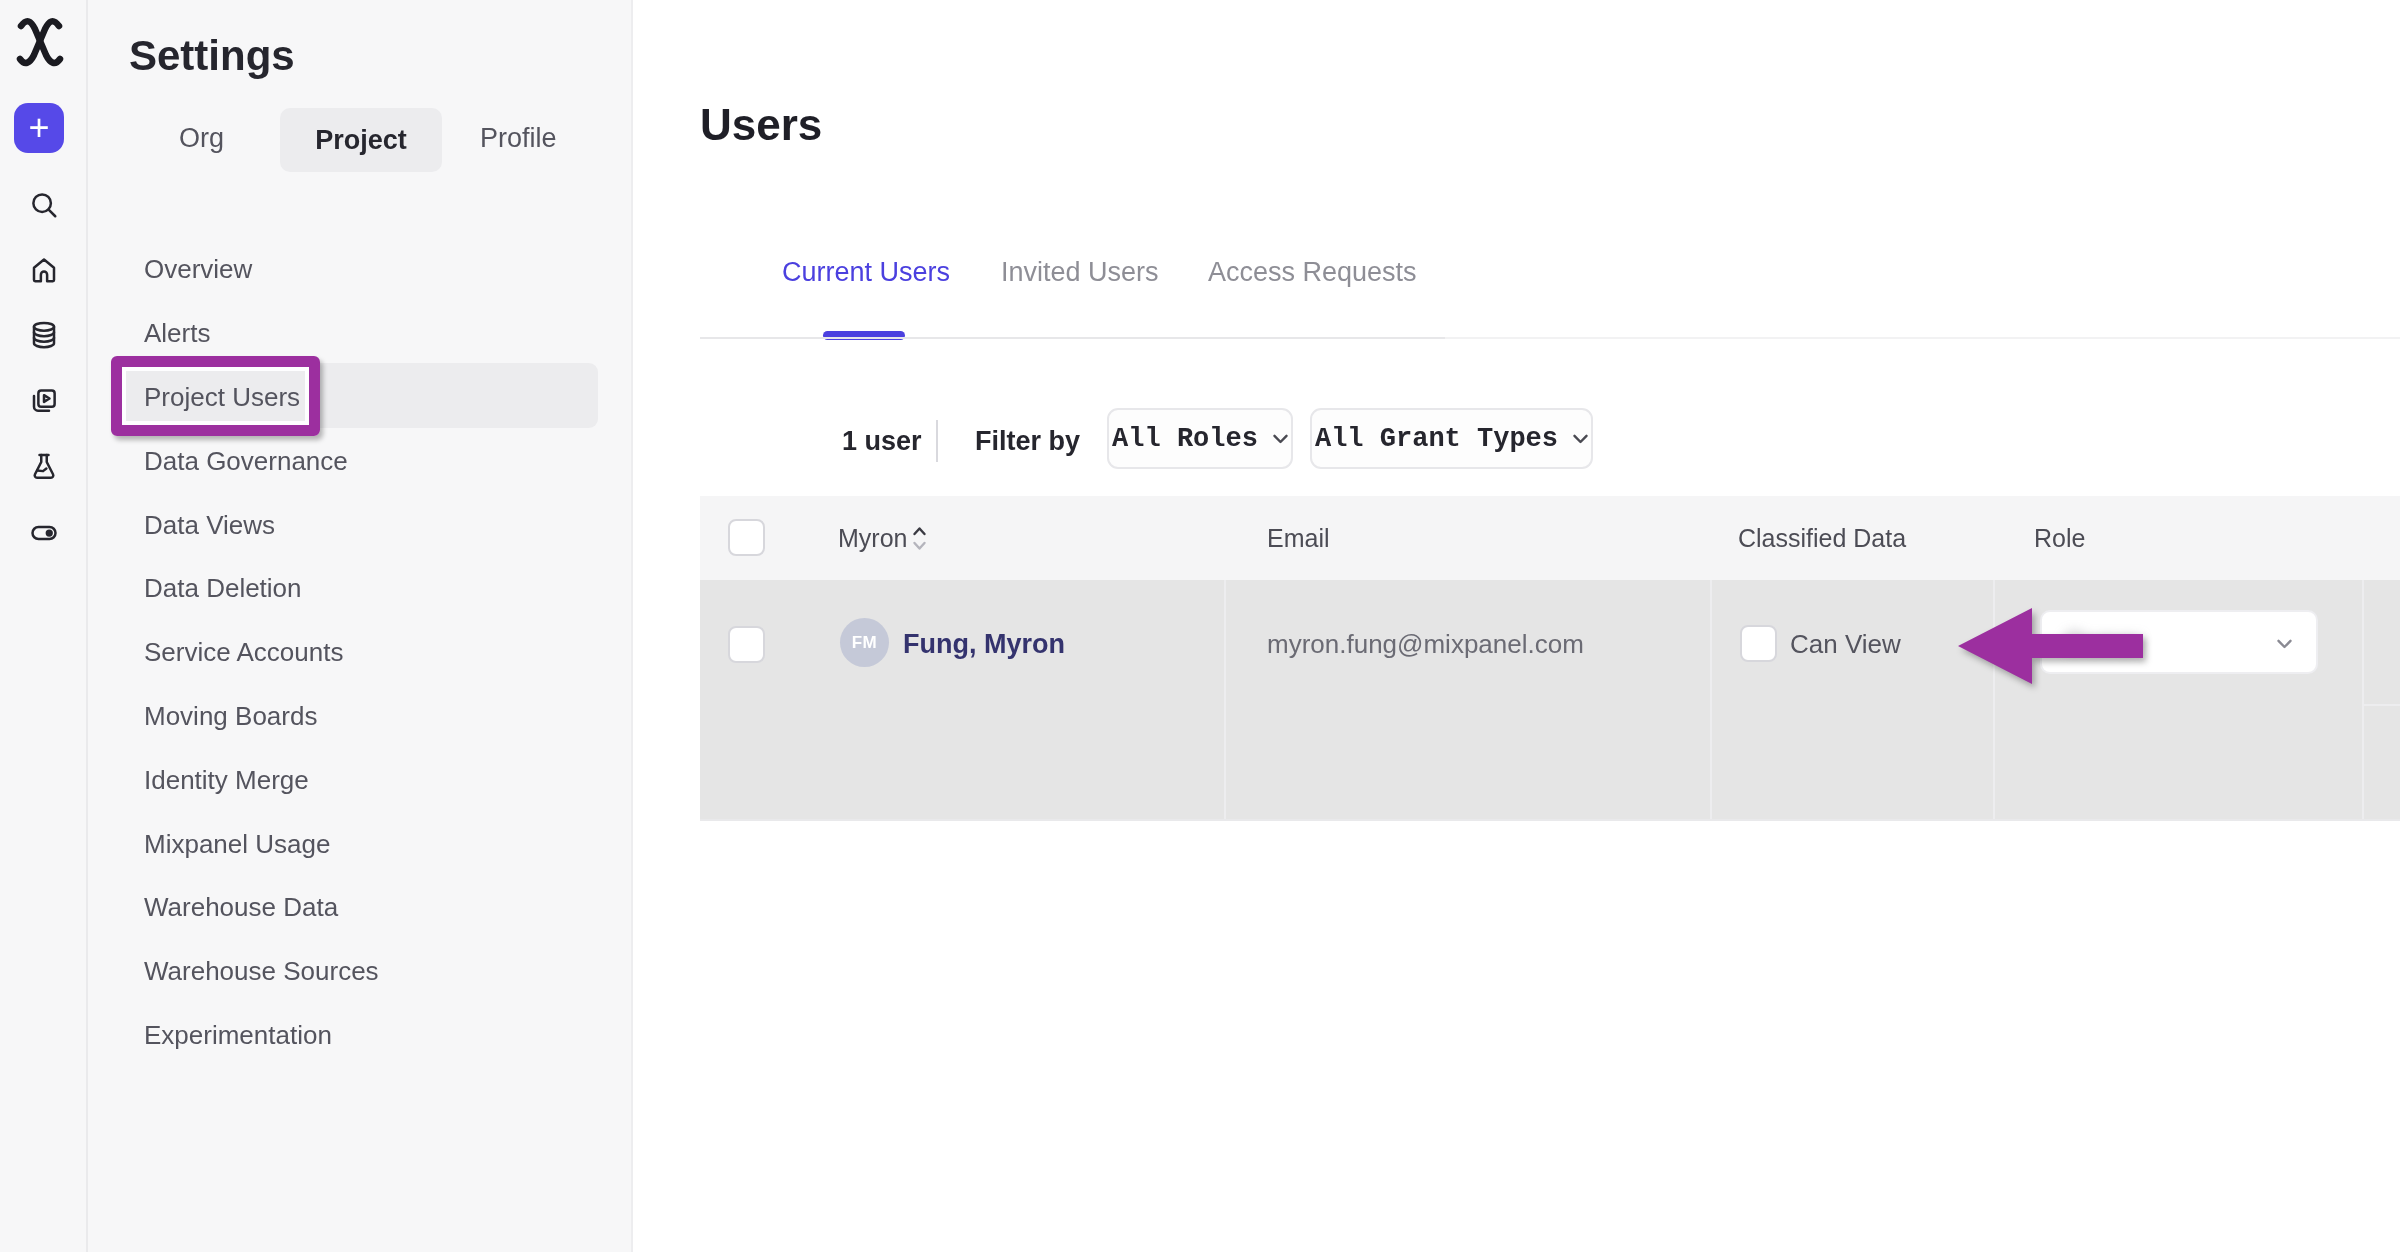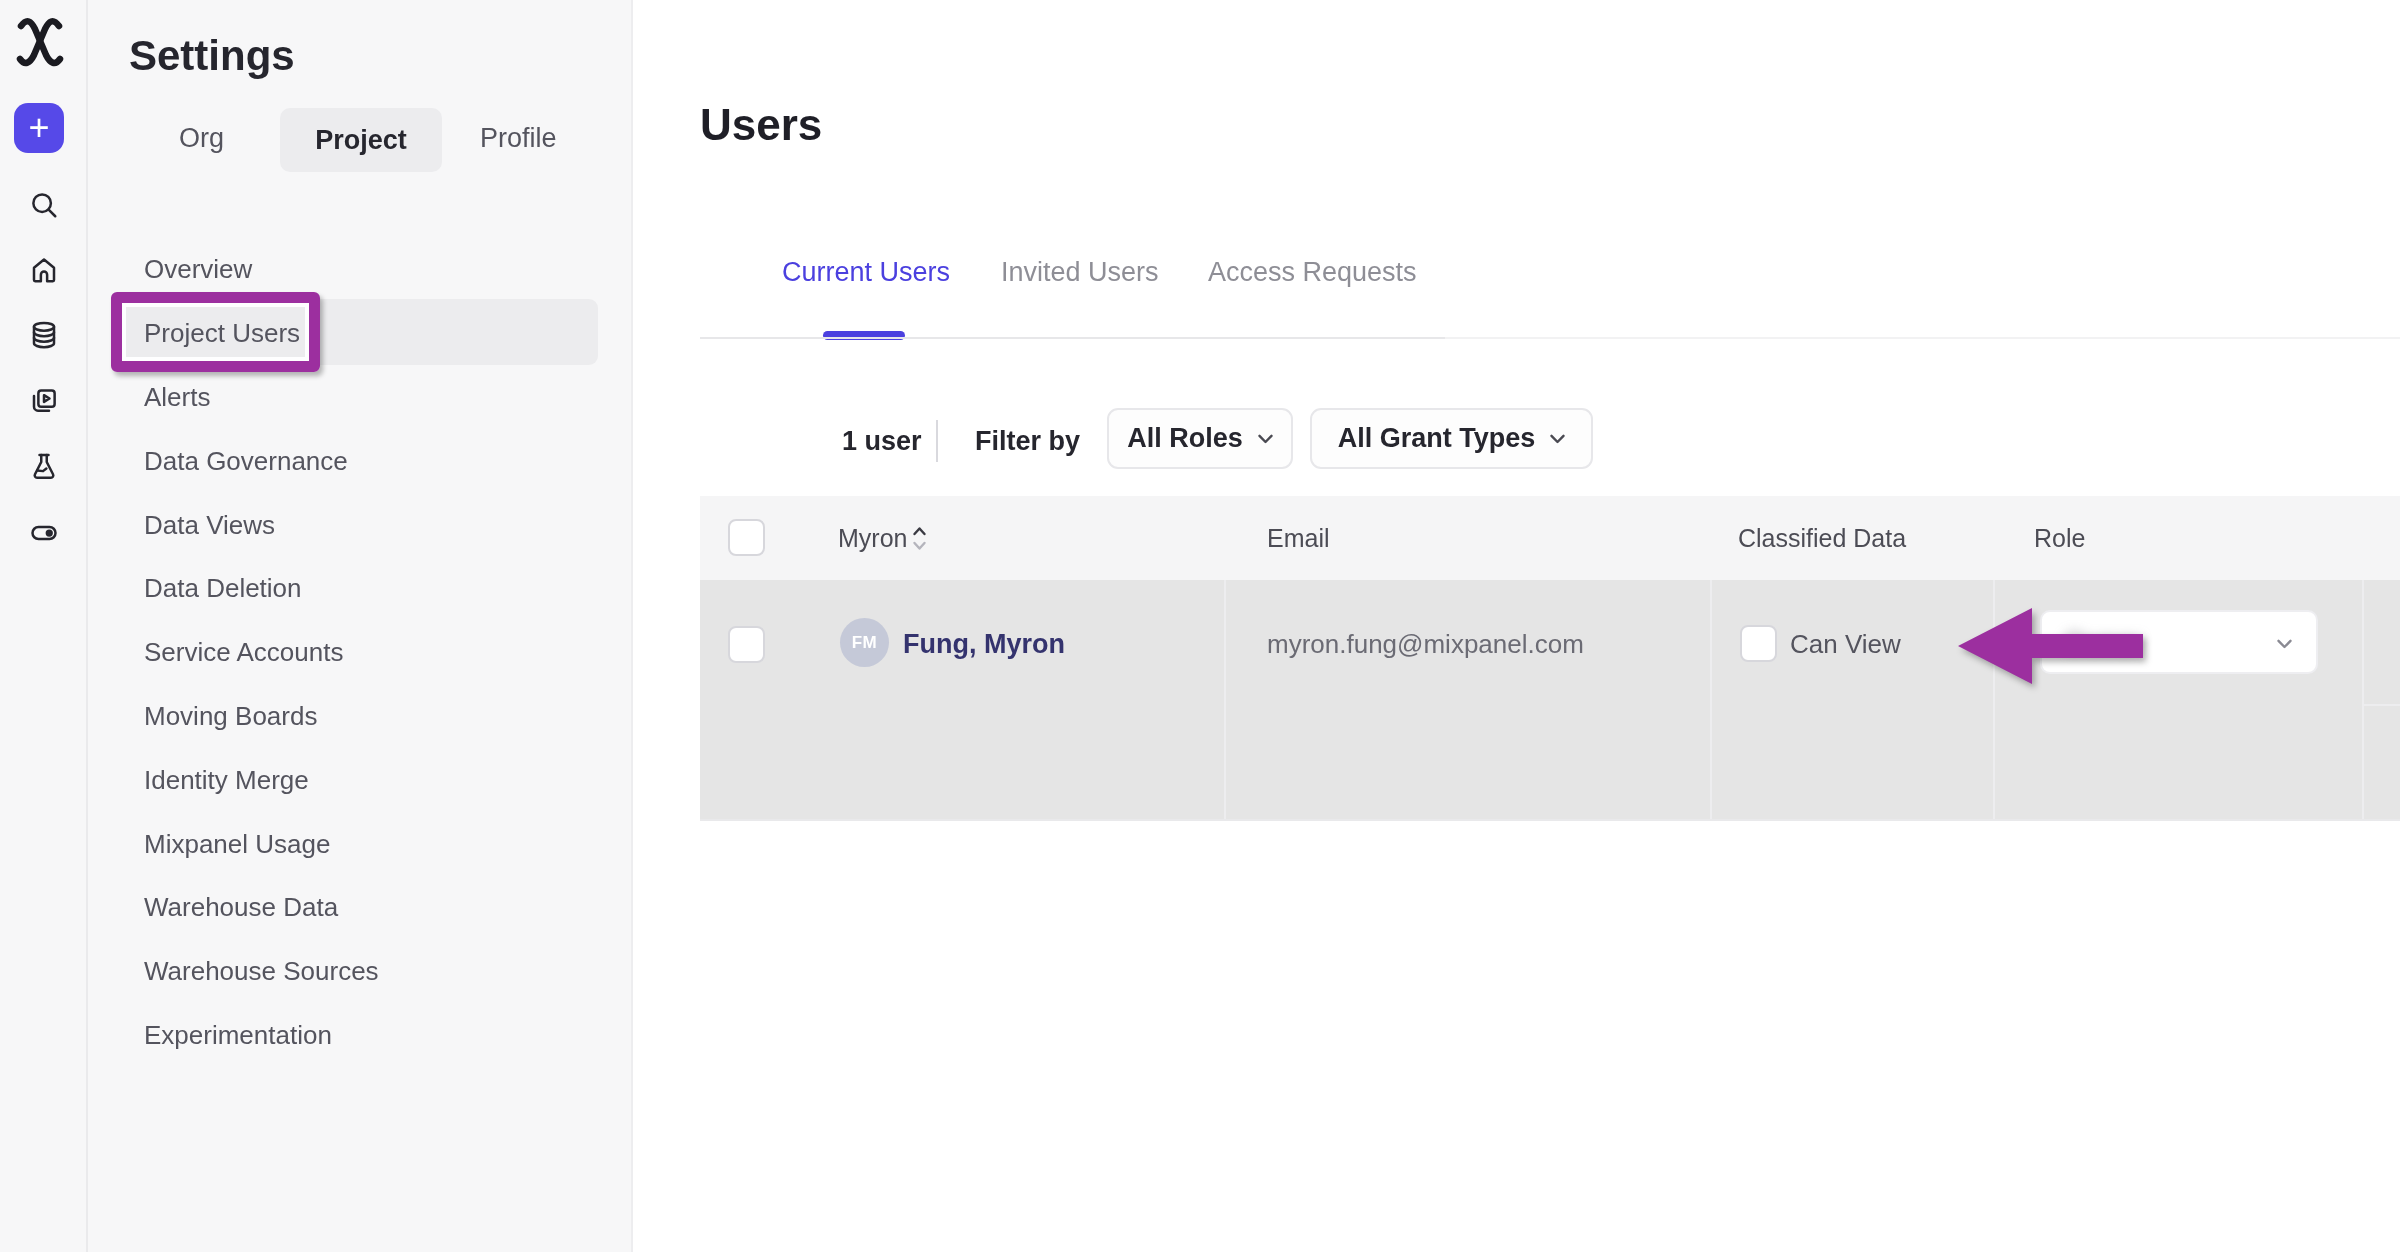--- a/index.html
+++ b/index.html
@@ -70,21 +70,21 @@
 
   
   .user-count { position:absolute; left:209px; top:406px; font-size:27px; font-weight:600; color:#26262e; line-height:38px; }
   .filter-divider { position:absolute; left:303px; top:404px; width:2px; height:42px; background:#d9d9de; }
   .filter-by { position:absolute; left:342px; top:406px; font-size:27px; font-weight:600; color:#26262e; line-height:38px; }
   .dropdown-btn {
     position:absolute; top:392px; height:61px; background:#fdfdfd;
     border:2px solid #e7e7ea; border-radius:11px; cursor:pointer;
     display:flex; align-items:center; justify-content:center; gap:15px;
     font-size:27px; font-weight:600; color:#26262e;
-    font-family:Liberation Sans, sans-serif;
+    font-family:Liberation Mono, monospace;
   }
   .dropdown-btn.roles { left:474px; width:186px; }
   .dropdown-btn.grants { left:677px; width:283px; }
   .chev svg { width:15px; height:10px; stroke:#4a4a52; stroke-width:2.4; fill:none; stroke-linecap:round; stroke-linejoin:round; display:block; }
 
   
   .thead {
     position:absolute; left:67px; right:0; top:480px; height:84px;
     background:#f5f5f6;
   }
@@ -184,28 +184,28 @@
     <div class="settings-title">Settings</div>
 
     <div class="scope-tab org">Org</div>
     <div class="scope-pill">Project</div>
     <div class="scope-tab profile">Profile</div>
 
     <nav class="menu">
       <div class="menu-item">
           <span class="label">Overview</span>
         </div>
+      <div class="menu-item">
+          <span class="label">Alerts</span>
+        </div>
       <div class="menu-item active">
         <span class="pill"></span>
         <span class="annotation-box"></span>
         <span class="label">Project Users</span>
       </div>
-      <div class="menu-item">
-          <span class="label">Alerts</span>
-        </div>
       <div class="menu-item">
           <span class="label">Data Governance</span>
         </div>
       <div class="menu-item">
           <span class="label">Data Views</span>
         </div>
       <div class="menu-item">
           <span class="label">Data Deletion</span>
         </div>
       <div class="menu-item">

